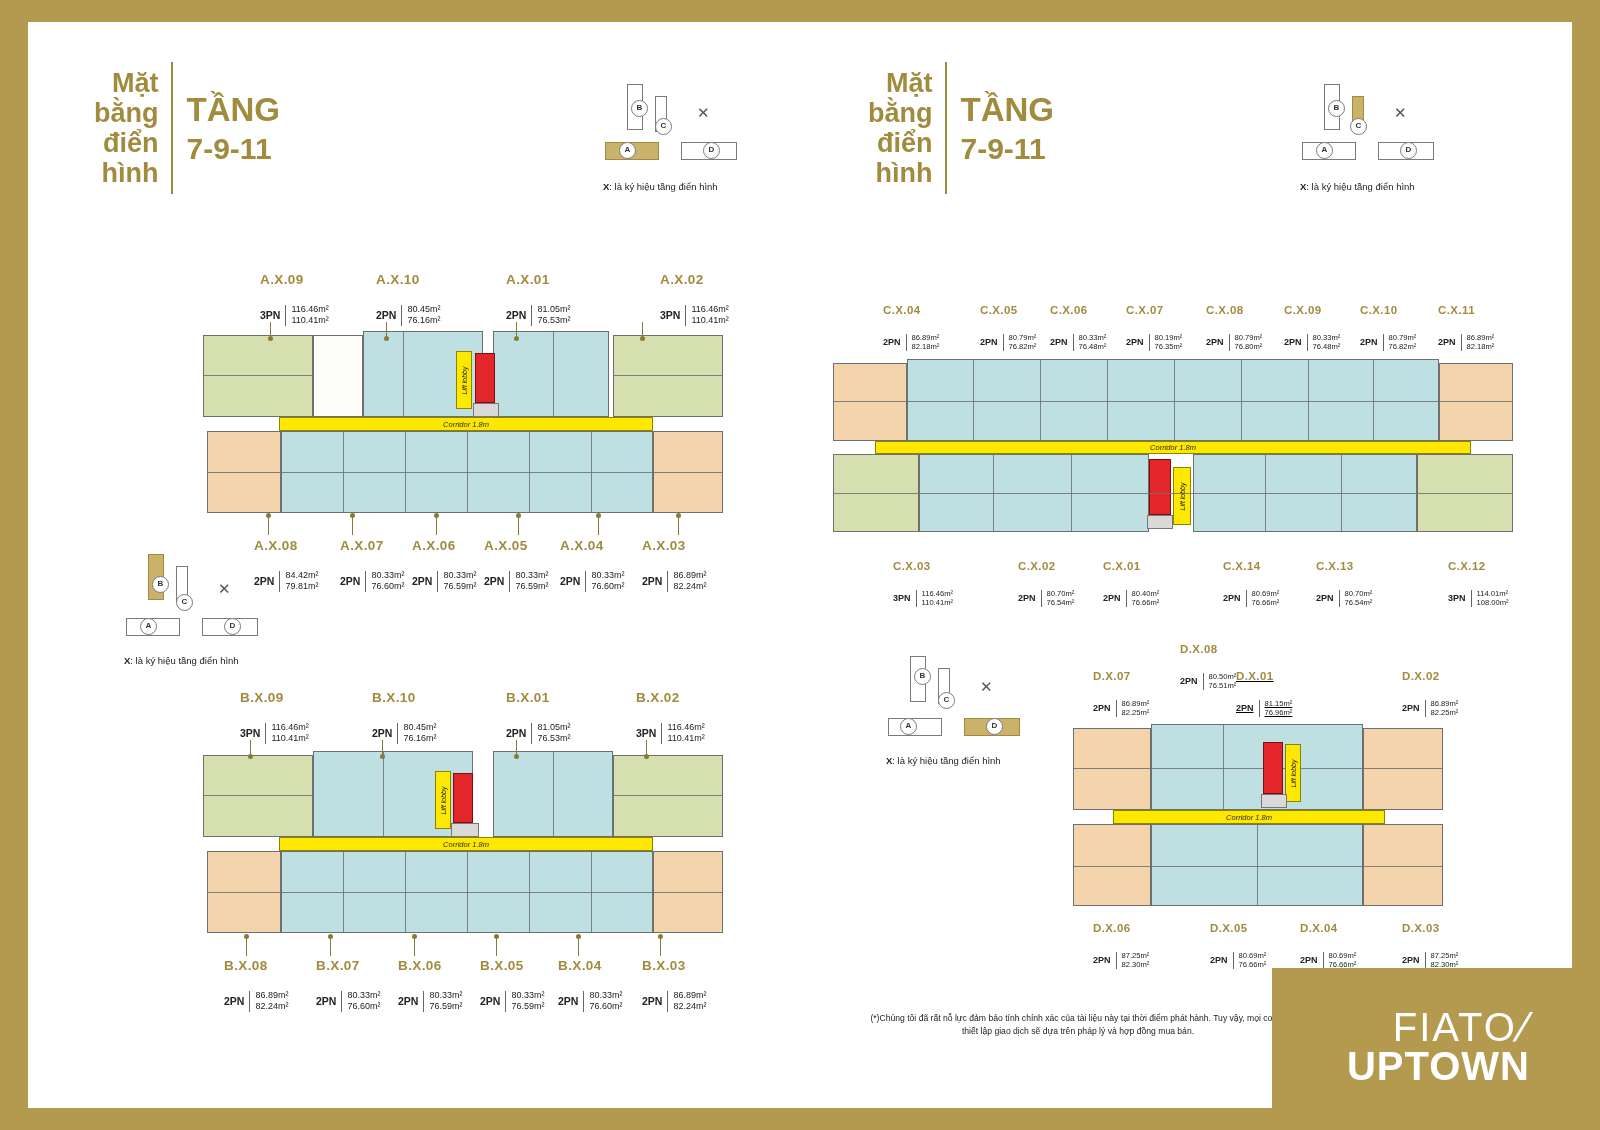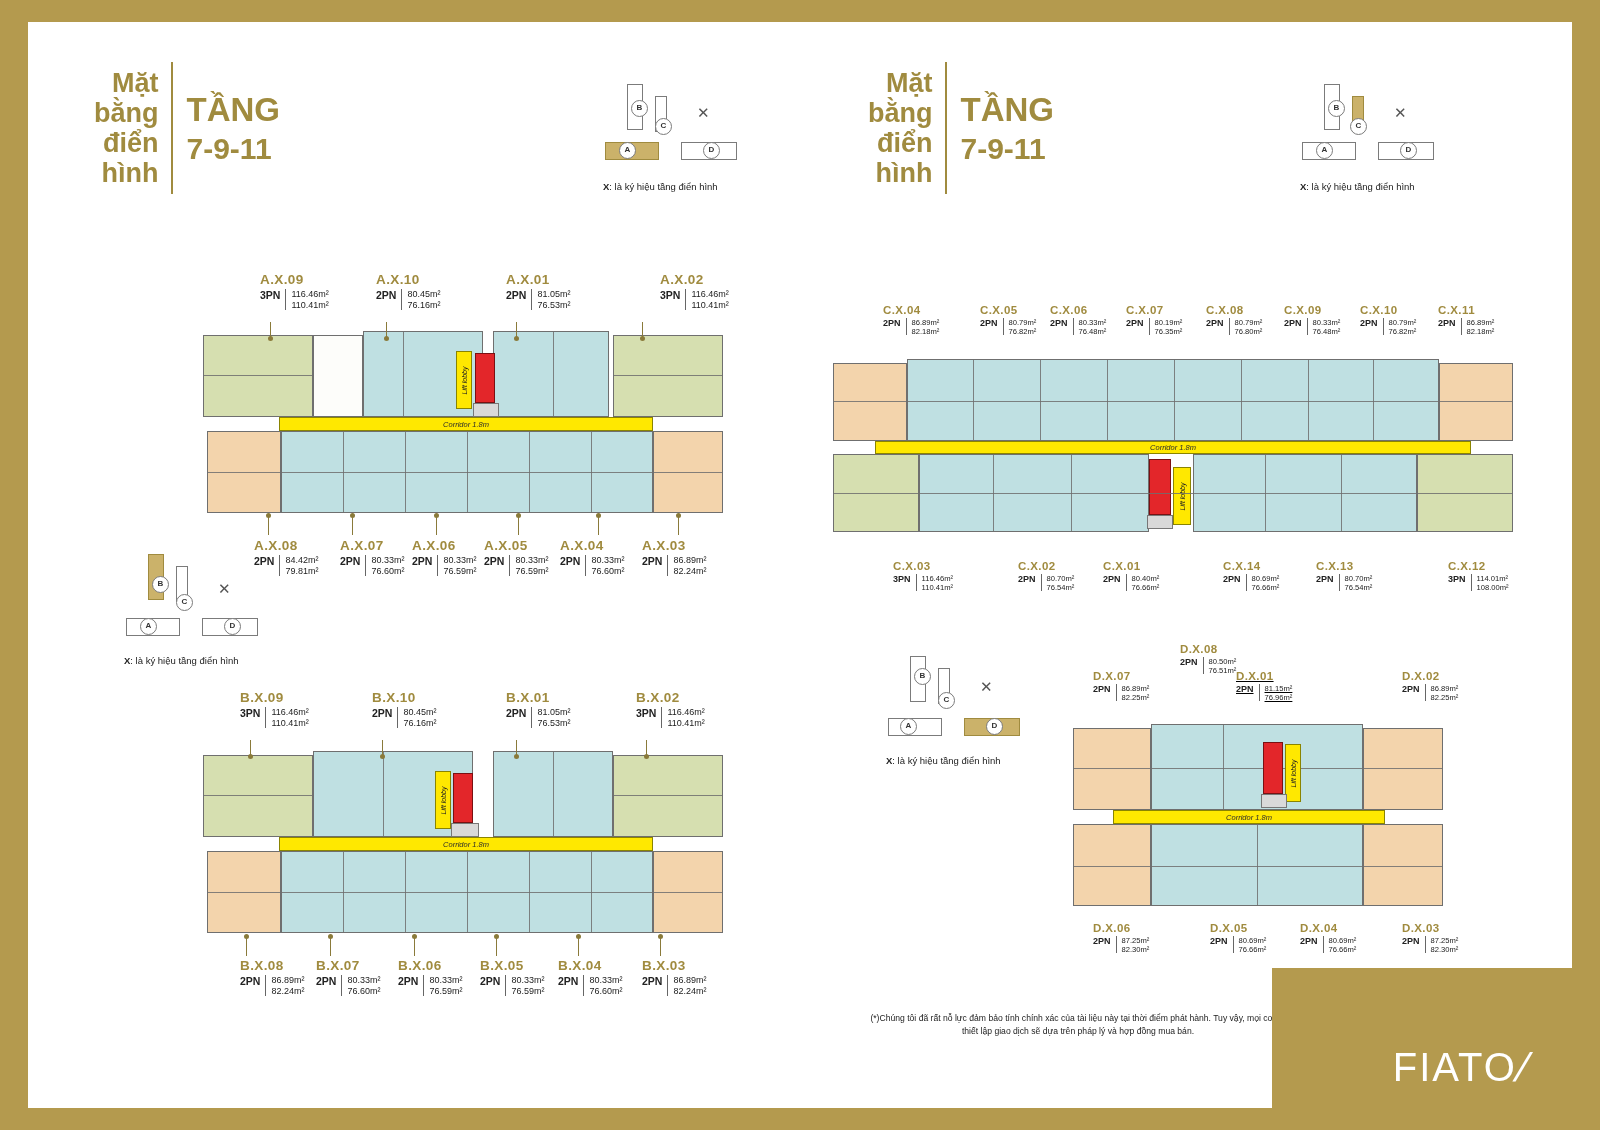--- a/index.html
+++ b/index.html
@@ -35,21 +35,21 @@
   .kd-box{position:absolute;border:1px solid #7b7b7b;background:#fff;}
   .kd-box.fill{background:#cbb26a;border-color:#a08b3f;}
   .kd-tag{
     position:absolute;width:15px;height:15px;border:1px solid #7b7b7b;border-radius:50%;
     background:#fff;font-size:8px;color:#333;text-align:center;line-height:14px;font-weight:bold;
   }
   .kd-x{position:absolute;font-size:15px;color:#555;}
   
   .unit{position:absolute;white-space:nowrap;}
   .unit .code{color:#a08b3f;font-weight:bold;font-size:13.5px;letter-spacing:.4px;}
-  .unit .row{display:flex;margin-top:2px;}
+  .unit .row{display:flex;align-items:center;margin-top:17px;}
   .unit .pn{font-size:10.5px;font-weight:bold;color:#222;margin-right:5px;}
   .unit .bar{width:1px;background:#666;height:21px;margin-right:5px;}
   .unit .areas{font-size:9px;color:#222;line-height:1.25;}
   .unit.small .code{font-size:11.5px;}
   .unit.small .pn{font-size:9px;}
   .unit.small .areas{font-size:7.6px;line-height:1.2;}
   .unit.small .bar{height:17px;}
   
   .dot{position:absolute;width:5px;height:5px;border-radius:50%;background:#8a7a3a;}
   .lead{position:absolute;width:1px;background:#8a7a3a;}
@@ -333,21 +333,21 @@
   </div>
   <div class="lead" style="left:222px;top:718px;height:16px;"></div>
     <div class="dot" style="left:220px;top:732px;"></div>
   <div class="lead" style="left:354px;top:718px;height:16px;"></div>
     <div class="dot" style="left:352px;top:732px;"></div>
   <div class="lead" style="left:488px;top:718px;height:16px;"></div>
     <div class="dot" style="left:486px;top:732px;"></div>
   <div class="lead" style="left:618px;top:718px;height:16px;"></div>
     <div class="dot" style="left:616px;top:732px;"></div>
 
-  <div class="unit" style="left:212px;top:936px;">
+  <div class="unit" style="left:196px;top:936px;">
     <div class="code">B.X.08</div>
     <div class="row">
         <span class="pn">2PN</span>
         <span class="bar"></span>
       <span class="areas"><span>86.89m²</span><br><span>82.24m²</span></span>
       </div>
   </div>
   <div class="unit" style="left:288px;top:936px;">
     <div class="code">B.X.07</div>
     <div class="row">
@@ -675,15 +675,16 @@
         <span class="bar"></span>
       <span class="areas"><span>87.25m²</span><br><span>82.30m²</span></span>
       </div>
   </div>
 
   <div class="disclaimer" style="left:840px;top:990px;">(*)Chúng tôi đã rất nỗ lực đảm bảo tính chính xác của tài liệu này tại thời điểm phát hành. Tuy vậy, mọi cơ sở thiết lập giao dịch sẽ dựa trên pháp lý và hợp đồng mua bán.</div>
 
   <div class="corner-notch"></div>
   <div class="logo">
     <div class="l1"><span>FIATO</span><span class="slash">/</span></div>
+    <div class="l2">UPTOWN</div>
   </div>
 
 </div>
 
 </body></html>

